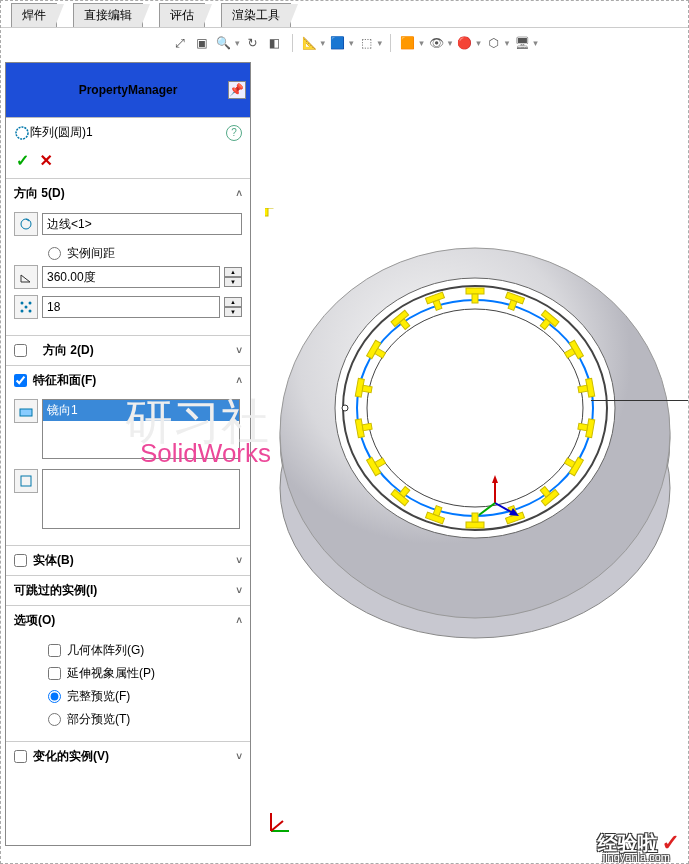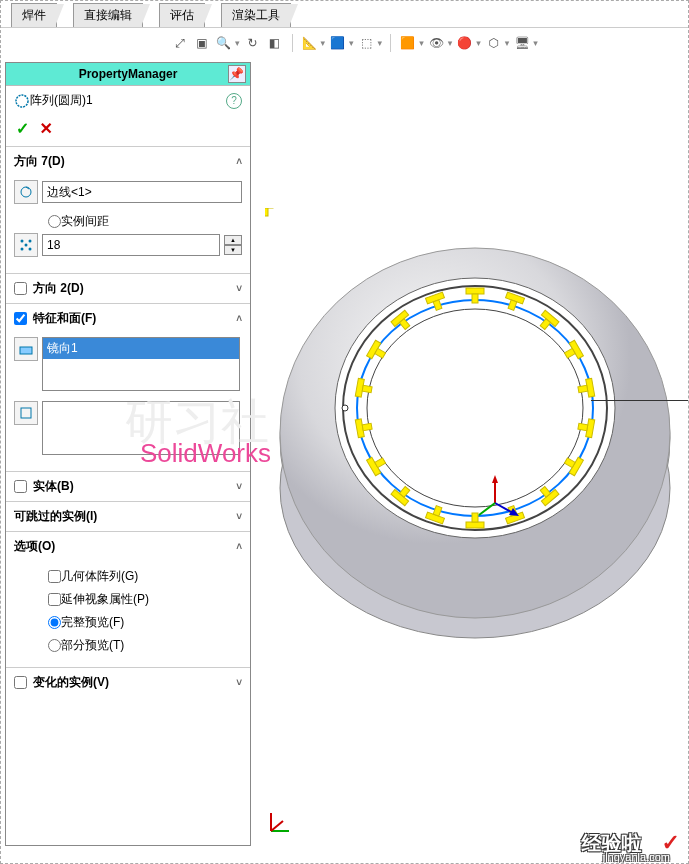--- a/index.html
+++ b/index.html
@@ -10,21 +10,21 @@
     .top-tab::after { content: ""; position: absolute; right: -8px; top: 0; width: 0; height: 0; border-left: 8px solid #e8e8e8; border-bottom: 20px solid transparent; }
     
     .toolbar { display: flex; gap: 4px; padding: 6px 0 6px 170px; align-items: center; }
     .toolbar-icon { width: 18px; height: 18px; display: flex; align-items: center; justify-content: center; color: #555; cursor: pointer; }
     .toolbar-sep { width: 1px; height: 18px; background: #ccc; margin: 0 4px; }
     .dd { font-size: 9px; color: #888; margin-left: -2px; }
 
     .main-area { display: flex; height: calc(100% - 70px); }
     
     .panel { width: 246px; border: 1px solid #888; margin: 4px; background: #fff; display: flex; flex-direction: column; }
-    .panel-header { background: #5eead4; padding: 4px; text-align: center; font-weight: bold; border-bottom: 1px solid #bbb; display: flex; justify-content: center; align-items: center; position: relative; }
+    .panel-header { background: #1d4ed8; padding: 20px; text-align: center; font-weight: bold; border-bottom: 1px solid #bbb; display: flex; justify-content: center; align-items: center; position: relative; }
     .panel-header-icon { position: absolute; right: 4px; width: 18px; height: 18px; border: 1px solid #888; background: #eef; display: flex; align-items: center; justify-content: center; }
     
     .feature-row { display: flex; align-items: center; padding: 6px 8px; }
     .feature-row .icon { width: 16px; height: 16px; }
     .help-icon { margin-left: auto; width: 16px; height: 16px; border-radius: 50%; border: 1px solid #5a8; color: #5a8; display: flex; align-items: center; justify-content: center; font-size: 10px; }
     
     .confirm-row { display: flex; gap: 10px; padding: 4px 10px 8px; }
     .check-ok { color: #0a0; font-size: 16px; font-weight: bold; }
     .check-x { color: #c00; font-size: 16px; font-weight: bold; }
     
@@ -32,34 +32,34 @@
     .section-header { display: flex; align-items: center; padding: 6px 8px; font-weight: bold; cursor: pointer; }
     .section-header .chev { margin-left: auto; font-size: 10px; color: #666; }
     .section-body { padding: 4px 8px 10px; }
     
     .input-row { display: flex; align-items: center; gap: 4px; margin-bottom: 6px; }
     .input-row .row-icon { width: 24px; height: 24px; display: flex; align-items: center; justify-content: center; border: 1px solid #aaa; background: #f4f4f4; }
     .input-row input[type="text"] { flex: 1; border: 1px solid #888; padding: 3px 4px; height: 22px; }
     .spinner { width: 18px; display: flex; flex-direction: column; }
     .spinner div { height: 10px; border: 1px solid #888; background: #eee; font-size: 6px; display: flex; align-items: center; justify-content: center; cursor: pointer; }
     
-    .radio-row, .check-row { display: flex; align-items: center; padding: 3px 0 3px 34px; }
+    .radio-row, .check-row { display: flex; align-items: center; gap: 6px; padding: 3px 0 3px 34px; }
     .check-row-top { padding-left: 8px; }
     
-    .list-box { width: calc(100% - 30px); margin-left: 28px; height: 54px; border: 1px solid #888; background: #fff; margin-bottom: 6px; }
+    .list-box { width: calc(100% - 30px); margin-left: 28px; height: 60px; border: 1px solid #888; background: #fff; margin-bottom: 6px; }
     .list-item { background: #3a89d8; color: #fff; padding: 2px 4px; }
     
     .viewport { flex: 1; position: relative; background: #fff; }
     .model-container { position: absolute; left: 10px; top: 150px; width: 420px; height: 420px; }
     
     .watermark { position: absolute; left: -130px; top: 332px; font-size: 48px; color: #eee; z-index: 0; pointer-events: none; }
     .watermark-sub { position: absolute; left: -115px; top: 380px; font-size: 26px; color: #ec4899; z-index: 0; pointer-events: none; }
     .callout-line { position: absolute; left: 336px; top: 342px; width: 108px; height: 1px; background: #333; z-index: 9; }
     
-    .brand { position: absolute; right: 8px; bottom: 6px; display: flex; align-items: baseline; gap: 20px; }
+    .brand { position: absolute; right: 8px; bottom: 6px; display: flex; align-items: baseline; gap: 4px; }
     .brand-text { font-size: 20px; font-weight: bold; color: #fff; text-shadow: -1px -1px 0 #333,1px -1px 0 #333,-1px 1px 0 #333,1px 1px 0 #333; }
     .brand-check { color: #d22; font-size: 22px; font-weight: bold; }
     .brand-url { position: absolute; right: 10px; bottom: -6px; font-size: 11px; color: #fff; text-shadow: -1px -1px 0 #555,1px -1px 0 #555,-1px 1px 0 #555,1px 1px 0 #555; }
     
     .origin-arrow { position: absolute; left: 12px; bottom: 12px; }
   </style>
 </head>
 <body>
 
 <div class="top-tabs">
@@ -114,36 +114,48 @@
       <span class="help-icon">?</span>
     </div>
 
     <div class="confirm-row">
       <span class="check-ok">✓</span>
       <span class="check-x">✕</span>
     </div>
 
     <div class="section">
       <div class="section-header">
-        <span>方向 7(D)</span>
+        <span>方向 5(D)</span>
         <span class="chev">˄</span>
       </div>
       <div class="section-body">
         <div class="input-row">
           <span class="row-icon">
             <svg width="16" height="16">
                 <circle cx="8" cy="8" r="5" fill="none" stroke="#07a"></circle>
                 <path d="M8 3 L11 5" stroke="#07a"></path>
               </svg>
           </span>
           <input type="text" value="边线&lt;1&gt;" style="">
         </div>
         <div class="radio-row">
           <input type="radio" name="sp" style="">
           <span>实例间距</span>
+        </div>
+        <div class="input-row">
+          <span class="row-icon">
+            <svg width="16" height="16">
+                <path d="M3 13 L3 6 L12 13 Z" fill="none" stroke="#333"></path>
+              </svg>
+          </span>
+          <input type="text" value="360.00度" style="">
+          <div class="spinner">
+              <div>▲</div>
+              <div>▼</div>
+            </div>
         </div>
         <div class="input-row">
           <span class="row-icon">
             <svg width="16" height="16">
                 <circle cx="4" cy="4" r="1.5" fill="#07a"></circle>
                 <circle cx="12" cy="4" r="1.5" fill="#07a"></circle>
                 <circle cx="4" cy="12" r="1.5" fill="#07a"></circle>
                 <circle cx="12" cy="12" r="1.5" fill="#07a"></circle>
                 <circle cx="8" cy="8" r="1.5" fill="#07a"></circle>
               </svg>
@@ -153,21 +165,21 @@
               <div>▲</div>
               <div>▼</div>
             </div>
         </div>
       </div>
     </div>
 
     <div class="section">
       <div class="section-header check-row-top">
         <input type="checkbox" style="">
-        <span style="margin-left:6px">方向 2(D)</span>
+        <span style="margin-left:16px">方向 2(D)</span>
         <span class="chev">˅</span>
       </div>
     </div>
 
     <div class="section">
       <div class="section-header check-row-top">
         <input type="checkbox" checked="" style="">
         <span style="margin-left:6px">特征和面(F)</span>
         <span class="chev">˄</span>
       </div>

